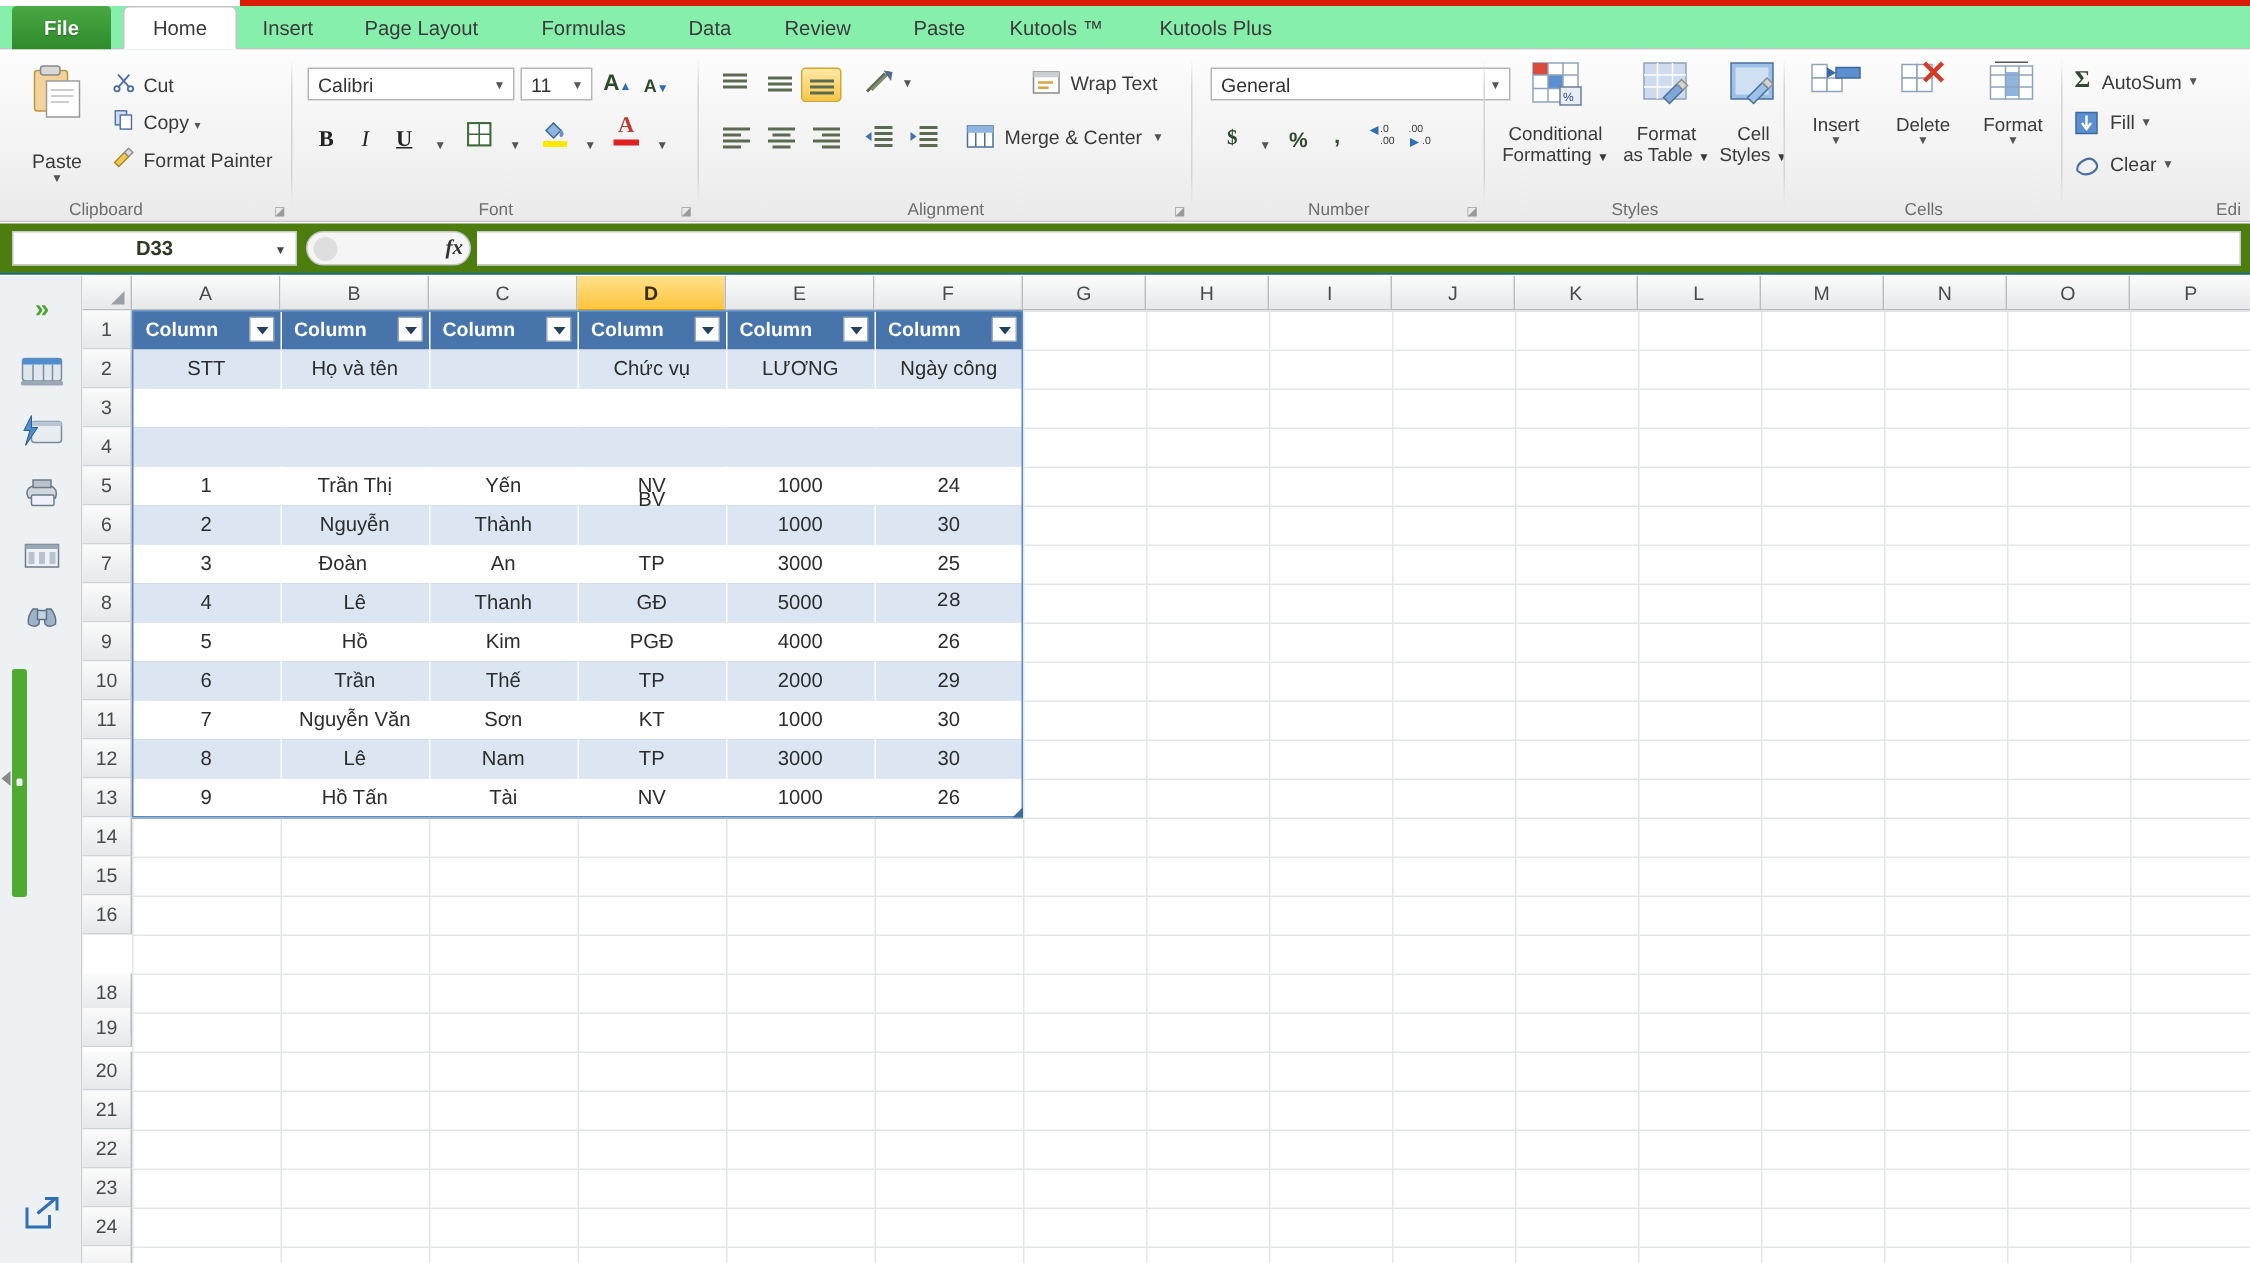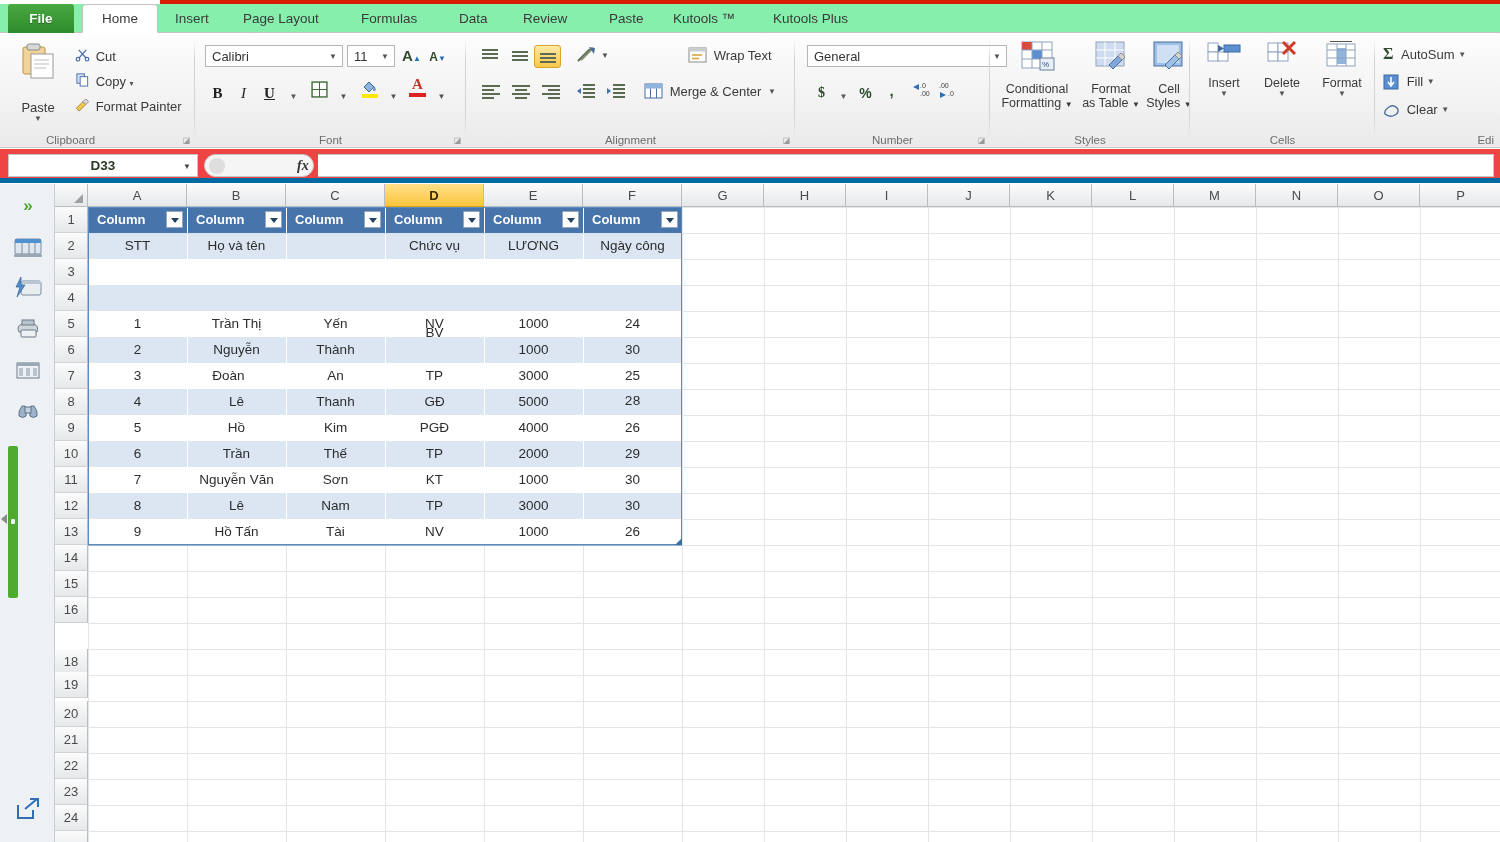--- a/index.html
+++ b/index.html
@@ -65,22 +65,22 @@
   #g-styles { left:990px; width:200px; }
   
   #g-cells { left:1190px; width:185px; }
   
   #g-edit { left:1375px; width:125px; }
 
   .bigbtn { position:absolute; top:6px; width:66px; text-align:center; }
   .bigbtn .cap { font-size:12.5px; color:#3a3a3a; line-height:14px; }
 
   
-  #fbar { position:absolute; left:0; top:149px; width:1500px; height:34px; background:#ef4444;
-          border-bottom:5px solid #0369a1; }
+  #fbar { position:absolute; left:0; top:149px; width:1500px; height:34px; background:#4d7c0f;
+          border-bottom:1px solid #0369a1; }
   #namebox { position:absolute; left:8px; top:5px; width:190px; height:23px; background:#fff;
              border:1px solid #c6c6c6; }
   #namebox .nv { position:absolute; width:100%; top:3px; text-align:center;
                  font-size:13.5px; color:#2b3a22; font-weight:600; }
   #namebox .nc { position:absolute; right:6px; top:7px; font-size:8px; color:#444; }
   #fx-grp { position:absolute; left:204px; top:5px; width:110px; height:23px;
             border:1px solid #c6c6c6; border-radius:12px; background:#f5f5f5; }
   .fxb { position:absolute; top:3px; width:16px; height:16px; border-radius:8px; background:#dedede; }
   #fxsym { position:absolute; left:92px; top:3px; font-family:"Liberation Serif",serif;
            font-style:italic; font-weight:700; font-size:14px; color:#333; }

